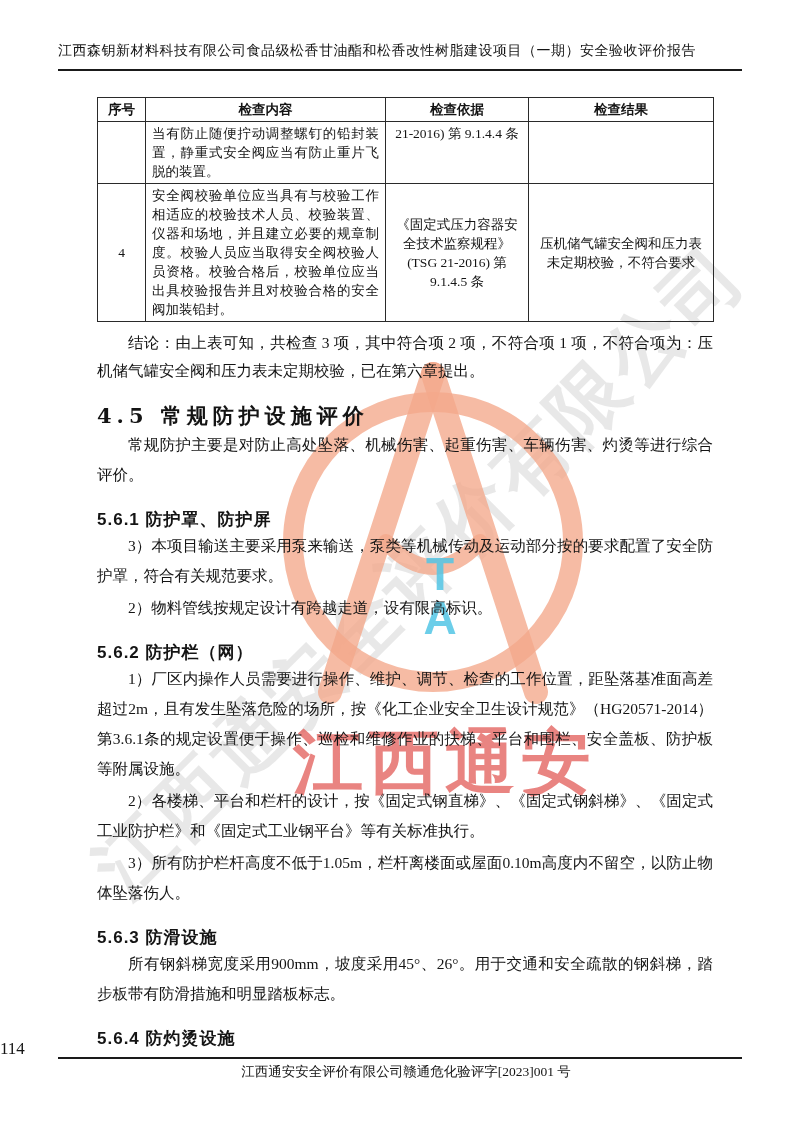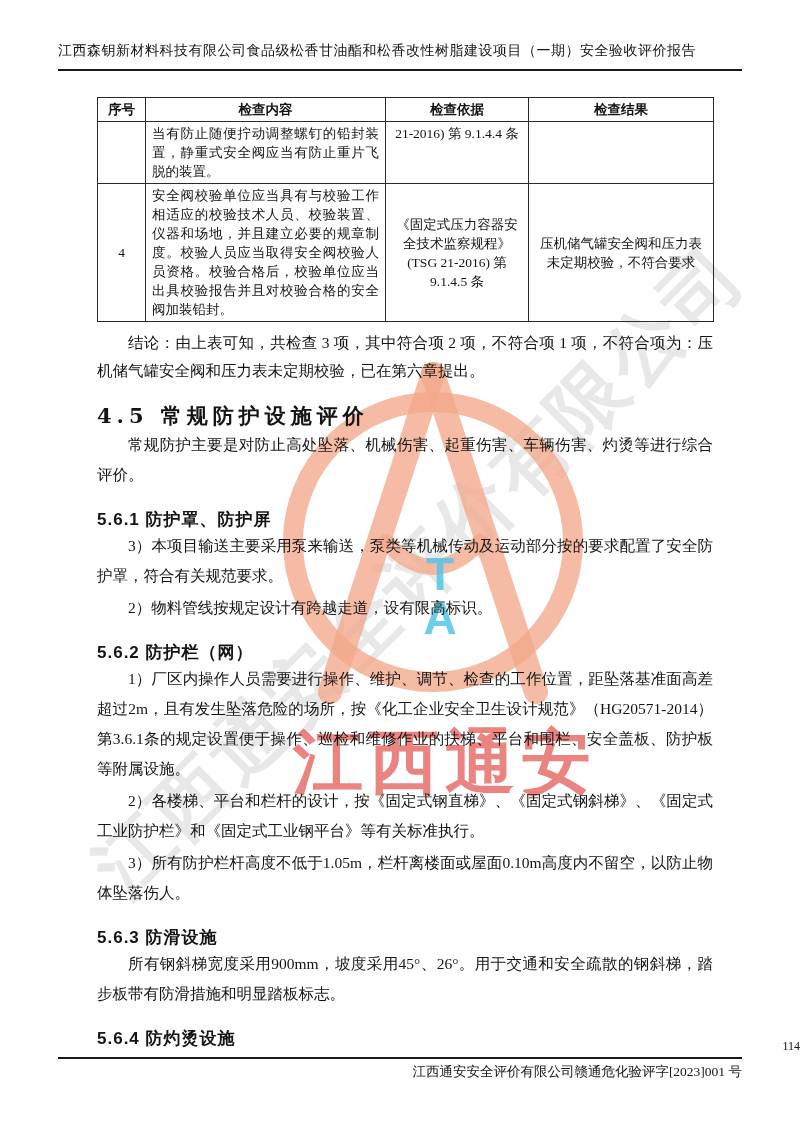--- a/index.html
+++ b/index.html
@@ -68,29 +68,29 @@
     font-family:"Liberation Sans","DejaVu Sans",sans-serif;
   }
   p.body-p {
     font-size:15.5px; line-height:30px;
     text-align:justify; text-indent:2em;
   }
   p.tight { margin-top:2px; }
 
   .page-number {
     position:absolute; top:1039px; left:0; width:100%;
-    text-align:right; font-size:12px; z-index:5;
+    text-align:left; font-size:17px; z-index:5;
   }
   .footer-rule {
     position:absolute; top:1057px; left:58px; width:684px;
     border-top:2px solid #1a1a1a; z-index:5;
   }
   .doc-footer {
-    position:absolute; top:1063px; left:58px; width:684px;
-    display:flex; justify-content:flex-end;
+    position:absolute; top:1063px; left:64px; width:684px;
+    display:flex; justify-content:center;
     font-size:13.5px; z-index:5;
   }
 </style>
 </head>
 <body>
 
 <div class="page">
 
   <div class="wm-diagonal">江西通安全评价有限公司</div>
 

